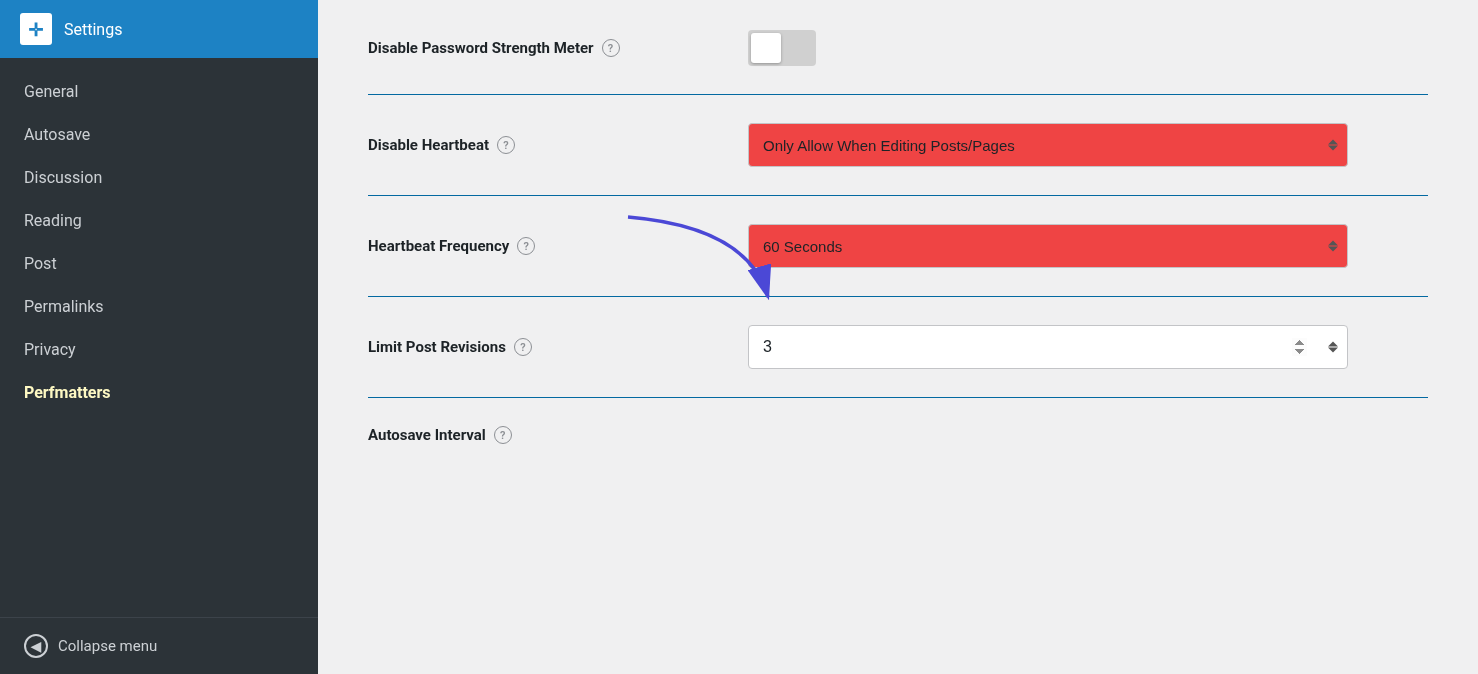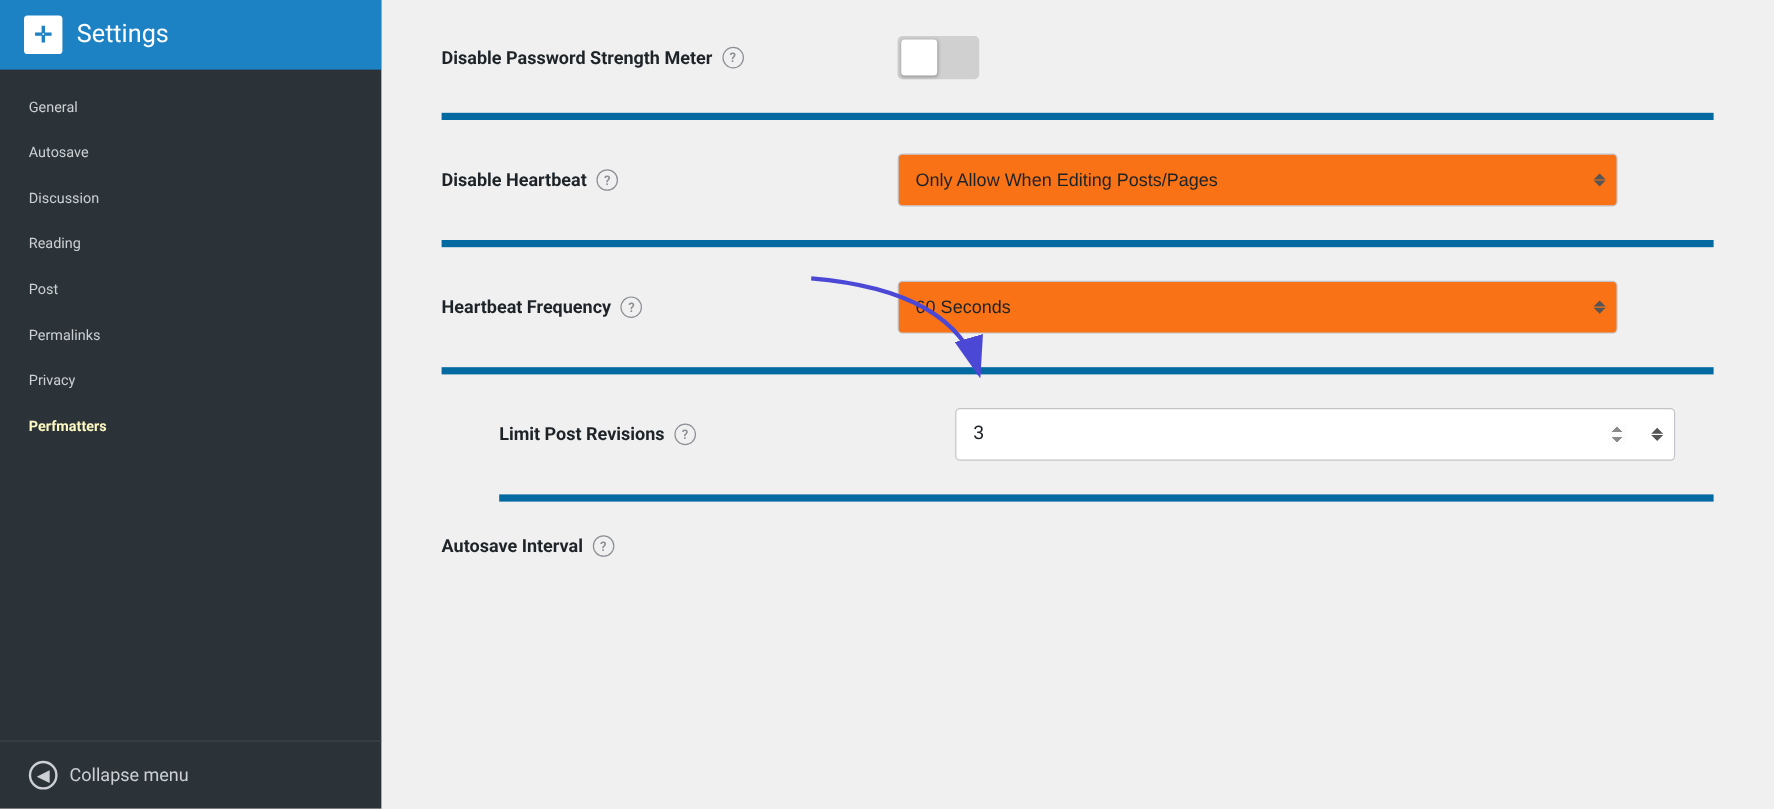--- a/index.html
+++ b/index.html
@@ -30,32 +30,32 @@
       display: flex;
       align-items: center;
       justify-content: center;
       font-size: 18px;
       font-weight: bold;
       color: #1d82c4;
       flex-shrink: 0;
     }
     .sidebar-title {
       color: white;
-      font-size: 21px;
+      font-size: 16px;
       font-weight: 400;
     }
     .sidebar-nav {
       flex: 1;
       padding: 12px 0;
     }
     .nav-item {
       display: block;
       padding: 12px 24px;
       color: #ccd0d4;
-      font-size: 12px;
+      font-size: 16px;
       cursor: pointer;
       text-decoration: none;
       transition: background 0.15s;
     }
     .nav-item.active {
       color: #fef9c3;
       font-weight: 700;
     }
     .sidebar-collapse {
       display: flex;
@@ -88,21 +88,21 @@
     }
     .content-area {
       padding: 20px 50px 40px 50px;
       max-width: 1160px;
     }
 
     .settings-row {
       display: flex;
       align-items: center;
       padding: 28px 0;
-      border-bottom: 6px solid #0369a1;
+      border-bottom: 1px solid #0369a1;
       gap: 40px;
       position: relative;
     }
     .settings-row:last-child { border-bottom: none; }
 
     .row-label {
       width: 340px;
       min-width: 340px;
       font-size: 15px;
       font-weight: 700;
@@ -151,21 +151,21 @@
     }
     .select-wrapper {
       position: relative;
       width: 600px;
     }
     .select-wrapper select {
       width: 100%;
       height: 44px;
       border: 1px solid #c3c4c7;
       border-radius: 4px;
-      background: #f97316;
+      background: #ef4444;
       font-size: 15px;
       color: #1d2327;
       padding: 0 40px 0 14px;
       appearance: none;
       -webkit-appearance: none;
       cursor: pointer;
     }
     .select-arrow {
       position: absolute;
       right: 10px;
@@ -283,21 +283,21 @@
         <div class="row-control">
       <div class="select-wrapper">
         <select><option>15 Seconds</option><option>30 Seconds</option><option selected="">60 Seconds</option><option>90 Seconds</option><option>120 Seconds</option></select>
         <div class="select-arrow">
           <span class="arrow-up"></span>
           <span class="arrow-down"></span>
         </div>
       </div>
         </div>
       </div>
-      <div class="settings-row" style="position: relative; margin-left: 48px;">
+      <div class="settings-row" style="position: relative;">
         <div class="row-label">
           <span>Limit Post Revisions</span>
     <span class="help-icon">?</span>
         </div>
         <div class="row-control">
       <div class="number-input-wrapper">
         <input type="number" value="3" style="">
         <div class="select-arrow">
           <span class="arrow-up"></span>
           <span class="arrow-down"></span>

